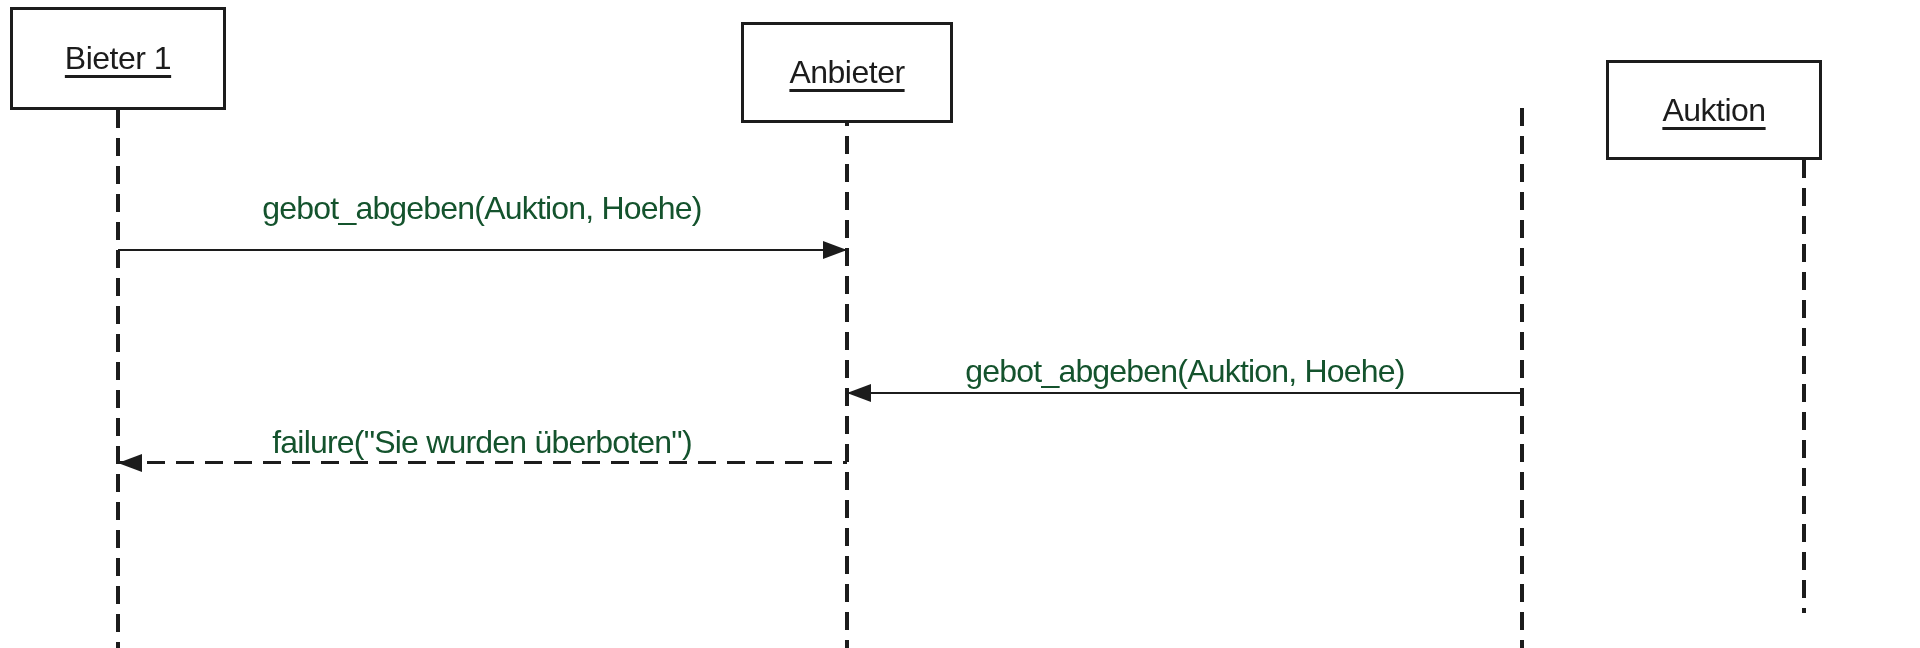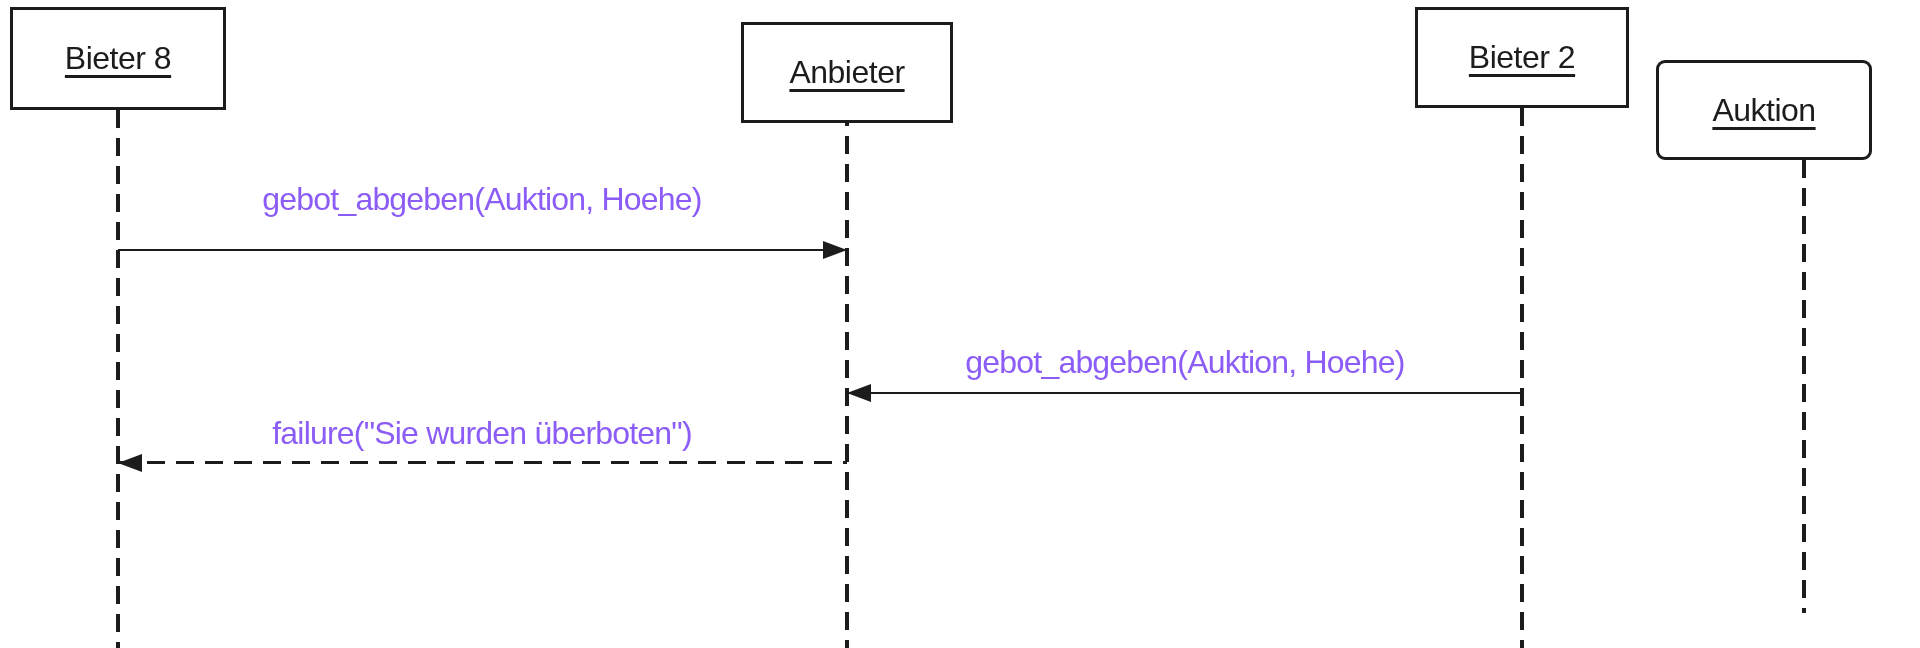--- a/index.html
+++ b/index.html
@@ -70,43 +70,41 @@
     z-index: 4;
   }
   .msg-arrow.left  { border-right: 24px solid #1c1c1c; }
   .msg-arrow.right { border-left: 24px solid #1c1c1c; }
   .msg-label {
     position: absolute;
     transform: translateX(-50%);
     font-size: 32px;
     line-height: 34px;
     letter-spacing: -0.8px;
-    color: #8b5cf6;
+    color: #14532d;
     white-space: nowrap;
     z-index: 2;
+    margin-top: 9px;
   }
 </style>
 </head>
 <body>
 
 <div id="stage" style="background: rgb(255, 255, 255); color: rgb(28, 28, 28);">
     <div class="lifeline" style="left: 116px; top: 110px; height: 538px;"></div>
     <div class="actor-box" style="left: 10px; top: 7px; width: 216px; height: 103px;">
-      <span class="actor-label">Bieter 8</span>
+      <span class="actor-label">Bieter 1</span>
     </div>
     <div class="lifeline" style="left: 845px; top: 108px; height: 540px;"></div>
     <div class="actor-box" style="left: 741px; top: 22px; width: 212px; height: 101px;">
       <span class="actor-label">Anbieter</span>
     </div>
     <div class="lifeline" style="left: 1520px; top: 108px; height: 540px;"></div>
-    <div class="actor-box" style="left: 1415px; top: 7px; width: 214px; height: 101px;">
-      <span class="actor-label">Bieter 2</span>
-    </div>
     <div class="lifeline" style="left: 1802px; top: 160px; height: 453px;"></div>
-    <div class="actor-box" style="left: 1656px; top: 60px; width: 216px; height: 100px; border-radius: 9px;">
+    <div class="actor-box" style="left: 1606px; top: 60px; width: 216px; height: 100px;">
       <span class="actor-label">Auktion</span>
     </div>
     <div class="msg-line solid" style="left: 118px; width: 729px; top: 249px;"></div>
     <div class="msg-arrow right" style="top: 241px; left: 823px;"></div>
     <div class="msg-label" style="left: 482px; top: 182px;">gebot_abgeben(Auktion, Hoehe)</div>
     <div class="msg-line solid" style="left: 847px; width: 675px; top: 392px;"></div>
     <div class="msg-arrow left" style="top: 384px; left: 847px;"></div>
     <div class="msg-label" style="left: 1185px; top: 345px;">gebot_abgeben(Auktion, Hoehe)</div>
     <div class="msg-line dashed" style="left: 118px; width: 729px; top: 461px;"></div>
     <div class="msg-arrow left" style="top: 454px; left: 118px;"></div>

